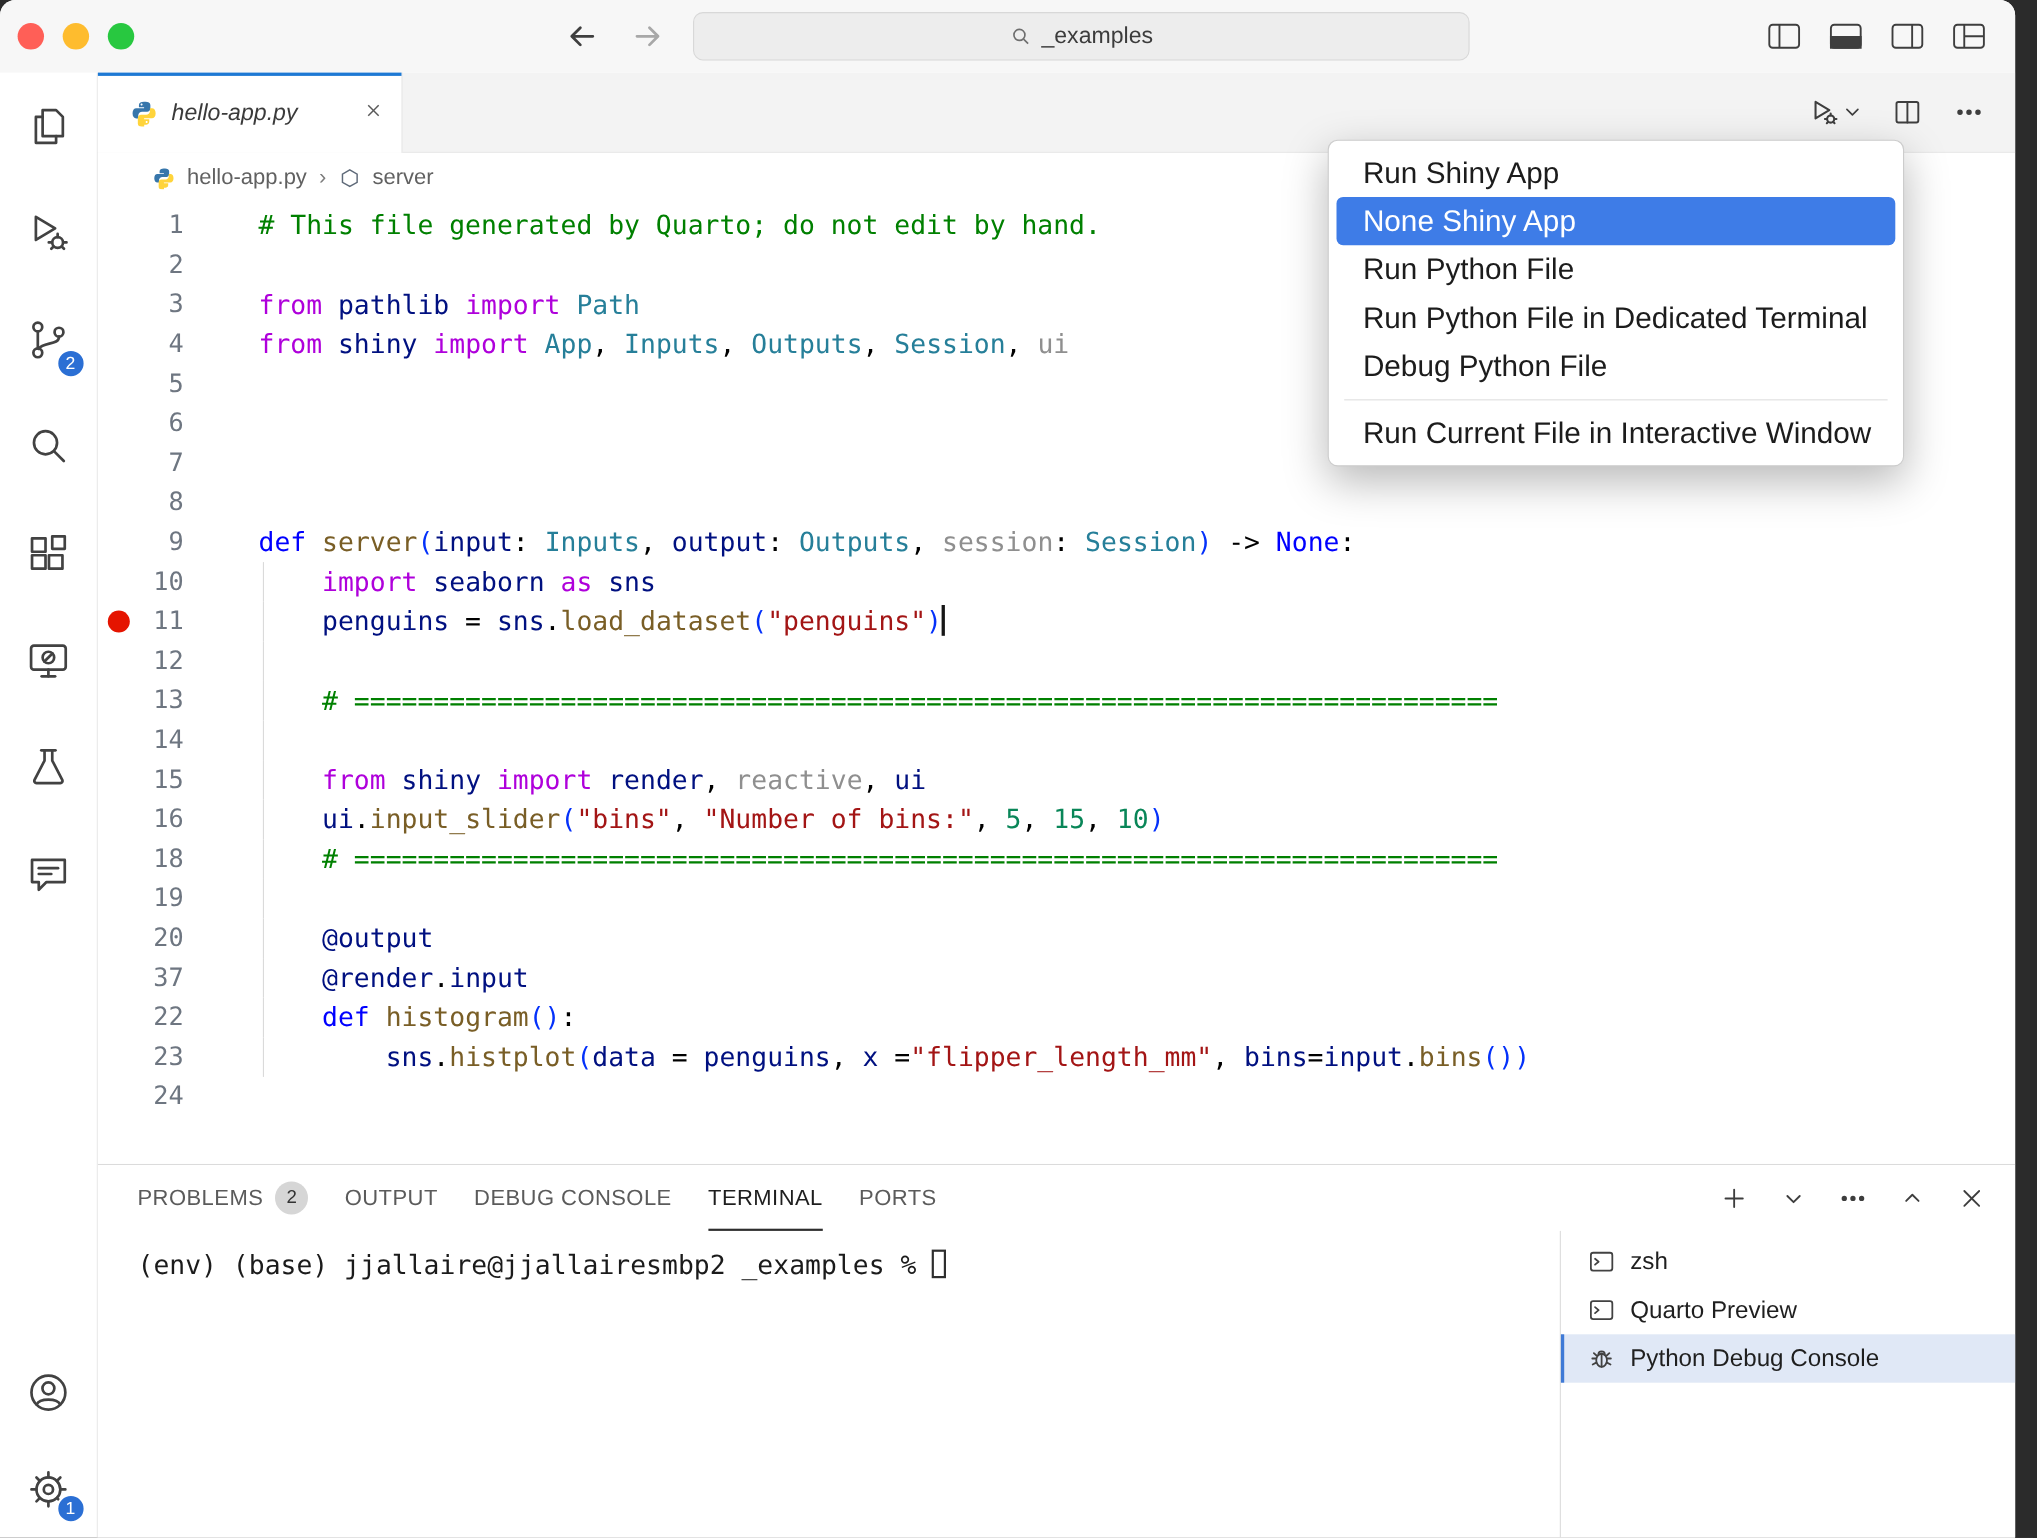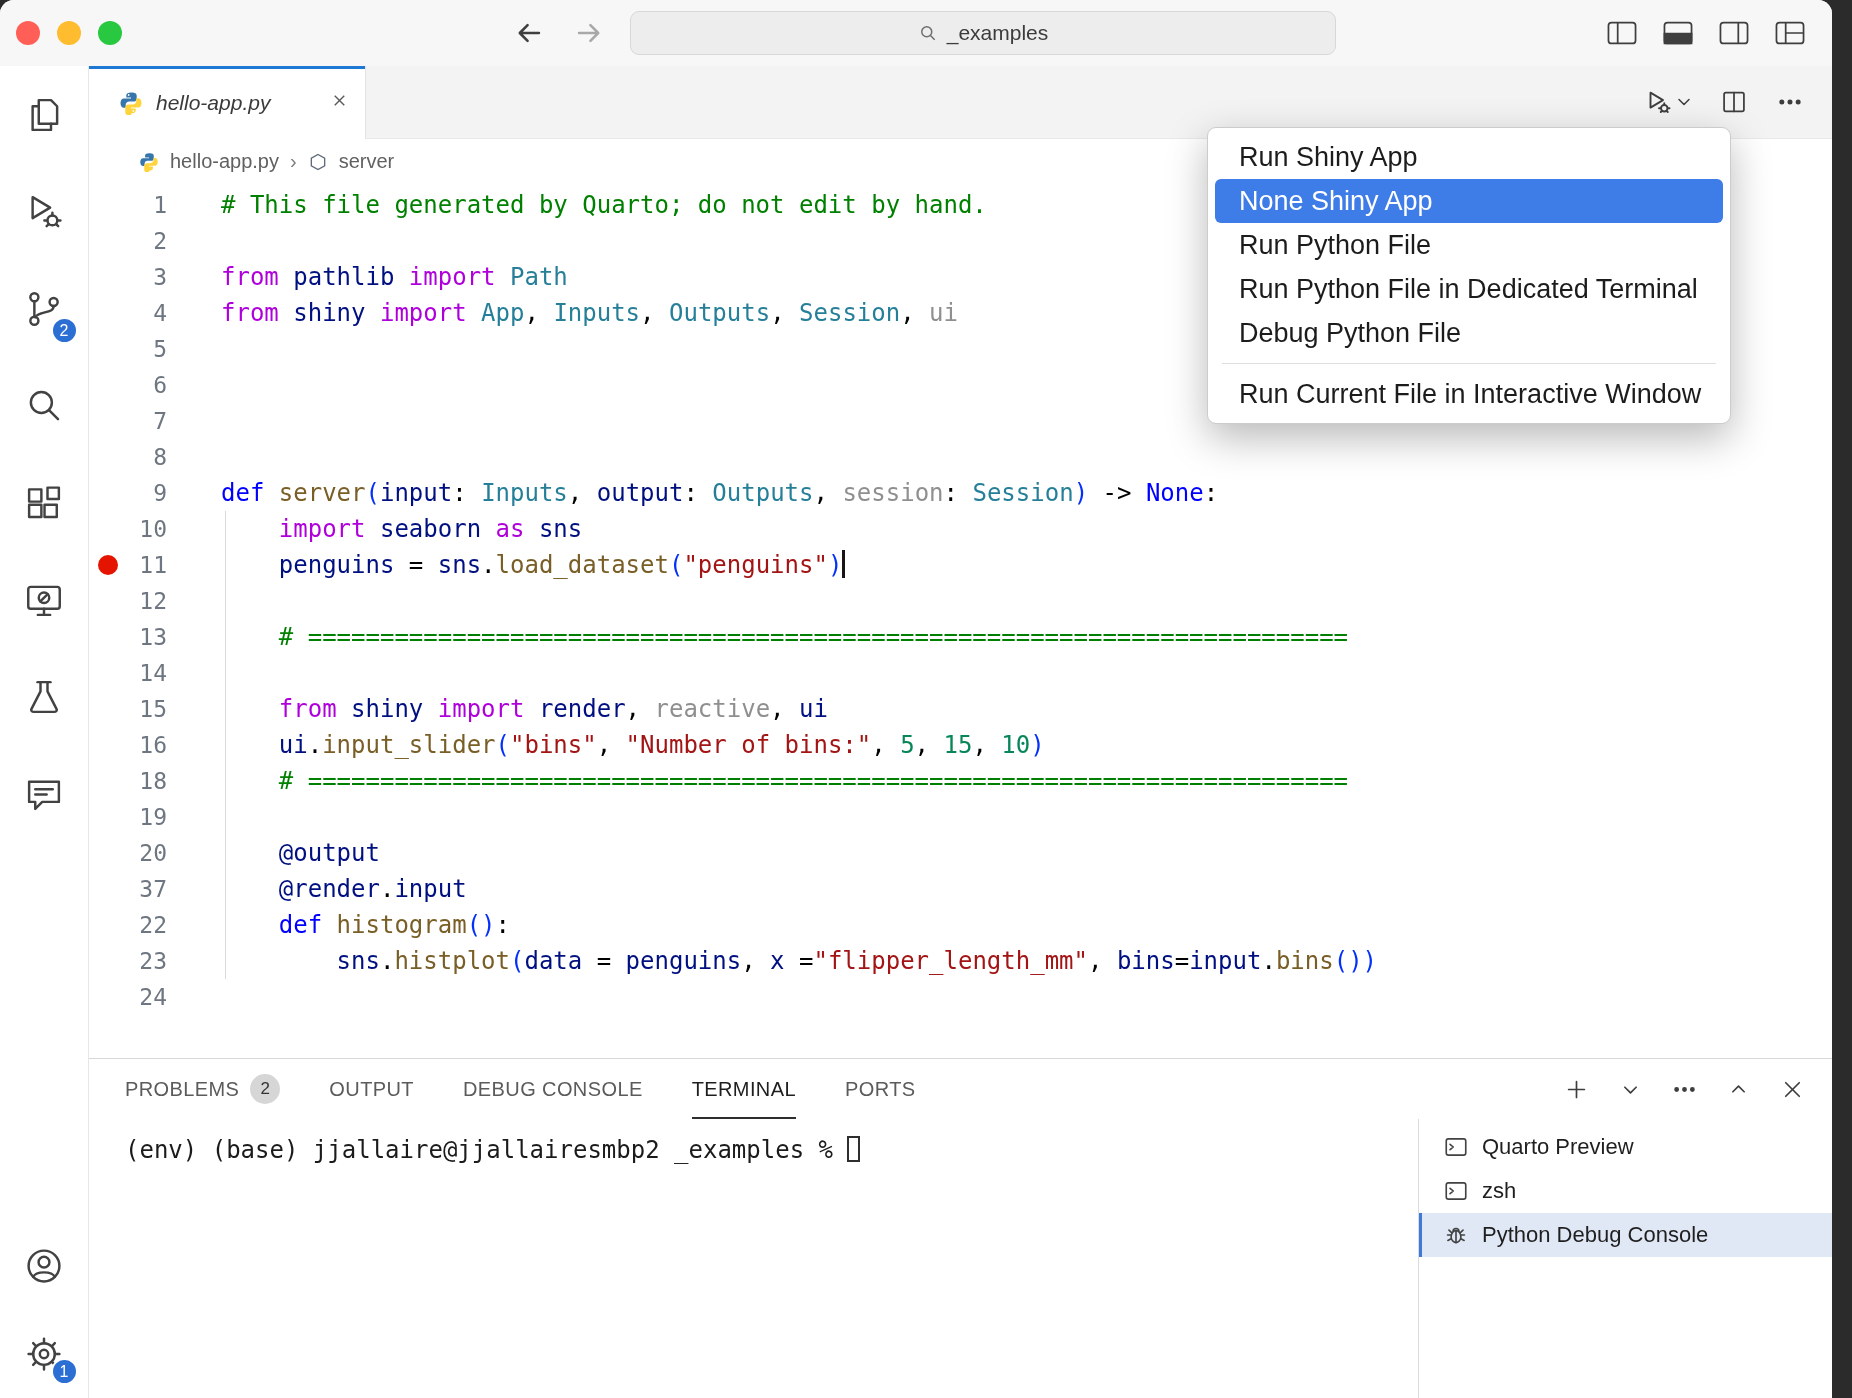--- a/index.html
+++ b/index.html
@@ -53,39 +53,39 @@
   .crumb-sep{color:#7c7c7c;font-size:20px;}
   .symicon{width:20px;height:20px;stroke:#5f6a79;fill:none;stroke-width:1.6;}
 
   
   .code-area{flex:1;position:relative;overflow:hidden;background:#fff;padding-top:3px;}
   .code-line{display:flex;height:36px;line-height:36px;font-family:"DejaVu Sans Mono",monospace;
              font-size:24px;position:relative;white-space:pre;}
   .gutter{width:132px;flex:none;position:relative;}
   .ln{position:absolute;right:54px;color:#6e7681;font-size:23px;}
   .bp{position:absolute;left:9px;top:8px;width:20px;height:20px;border-radius:50%;background:#e51400;}
-  .code-text{position:relative;flex:1;}
+  .code-text{position:relative;flex:1;margin-left:14px;}
   .indent-guide{position:absolute;left:4px;top:0;bottom:0;width:1px;background:#dadada;}
   .caret{display:inline-block;width:3px;height:28px;background:#161616;vertical-align:-5px;}
   .tk-kw{color:#AF00DB}.tk-df{color:#0000FF}.tk-var{color:#001080}.tk-typ{color:#267F99}
   .tk-fn{color:#795E26}.tk-str{color:#A31515}.tk-num{color:#098658}.tk-cm{color:#008000}
   .tk-pl{color:#000000}.tk-br{color:#0431FA}.tk-gr{color:#8f8f8f}
 
   
   .run-menu{position:absolute;left:1207px;top:127px;width:522px;background:#ffffff;border:1px solid #cccccc;
             border-radius:9px;box-shadow:0 14px 40px rgba(0,0,0,.28);padding:7px 0;z-index:60;}
   .menu-item{margin:0 7px;padding:0 24px;height:44px;line-height:44px;font-size:27px;color:#1c1c1c;
              border-radius:6px;white-space:nowrap;overflow:hidden;}
   .menu-item.selected{background:#3e7ce7;color:#fff;}
   .menu-sep{height:1px;background:#dedede;margin:8px 14px;}
 
   
   .panel{height:340px;border-top:1px solid #d8d8d8;display:flex;flex-direction:column;background:#fff;box-sizing:border-box;}
   .panel-header{height:60px;display:flex;align-items:center;position:relative;padding-left:36px;flex:none;}
-  .panel-tabs{display:flex;gap:49px;height:100%;align-items:stretch;justify-content:flex-end;}
+  .panel-tabs{display:flex;gap:33px;height:100%;align-items:stretch;justify-content:flex-end;}
   .panel-tab{display:flex;align-items:center;gap:11px;font-size:20px;letter-spacing:.4px;color:#5b5b5b;
              border-bottom:2.5px solid transparent;box-sizing:border-box;padding-top:2px;}
   .panel-tab.active{color:#1e1e1e;border-bottom-color:#2e2e2e;}
   .ptab-badge{background:#d6d6d6;color:#333;border-radius:50%;width:30px;height:30px;font-size:17px;
               display:flex;align-items:center;justify-content:center;}
   .panel-actions{position:absolute;right:26px;top:0;bottom:0;display:flex;align-items:center;gap:27px;}
   .panel-actions svg{width:27px;height:27px;stroke:#3e3e3e;fill:none;stroke-width:1.5;stroke-linecap:round;stroke-linejoin:round;}
   .panel-body{flex:1;display:flex;min-height:0;}
   .terminal-main{flex:1;padding:17px 0 0 36px;font-family:"DejaVu Sans Mono",monospace;font-size:24px;color:#1b1b1b;white-space:pre;}
   .term-cursor{display:inline-block;width:13px;height:26px;border:2px solid #2e2e2e;vertical-align:-4px;
@@ -349,30 +349,30 @@
           <div class="terminal-main"><span>(env) (base) jjallaire@jjallairesmbp2 _examples %</span><span class="term-cursor"></span></div>
           <div class="terminal-side">
             <div id="terminal-list">
                 <div class="term-row">
                   <span class="t-icon">
                     <svg viewBox="0 0 24 24">
                       <rect x="3" y="4.5" width="18" height="15" rx="2"></rect>
                       <path d="M6.5 9.5 9.5 12l-3 2.5"></path>
                     </svg>
                   </span>
-                  <span>Quarto Preview</span>
+                  <span>zsh</span>
                 </div>
                 <div class="term-row">
                   <span class="t-icon">
                     <svg viewBox="0 0 24 24">
                       <rect x="3" y="4.5" width="18" height="15" rx="2"></rect>
                       <path d="M6.5 9.5 9.5 12l-3 2.5"></path>
                     </svg>
                   </span>
-                  <span>zsh</span>
+                  <span>Quarto Preview</span>
                 </div>
                 <div class="term-row selected">
                   <span class="t-icon">
                     <svg viewBox="0 0 24 24">
                       <ellipse cx="12" cy="13.5" rx="4.5" ry="5.5"></ellipse>
                       <path d="M12 8v11M9.3 8.6c0-3.4 5.4-3.4 5.4 0M7.5 12H4.2M7.5 15.5 4.5 17M7.7 9.5 5.5 7.5M16.5 12h3.3M16.5 15.5l3 1.5M16.3 9.5l2.2-2"></path>
                     </svg>
                   </span>
                   <span>Python Debug Console</span>
                 </div>

